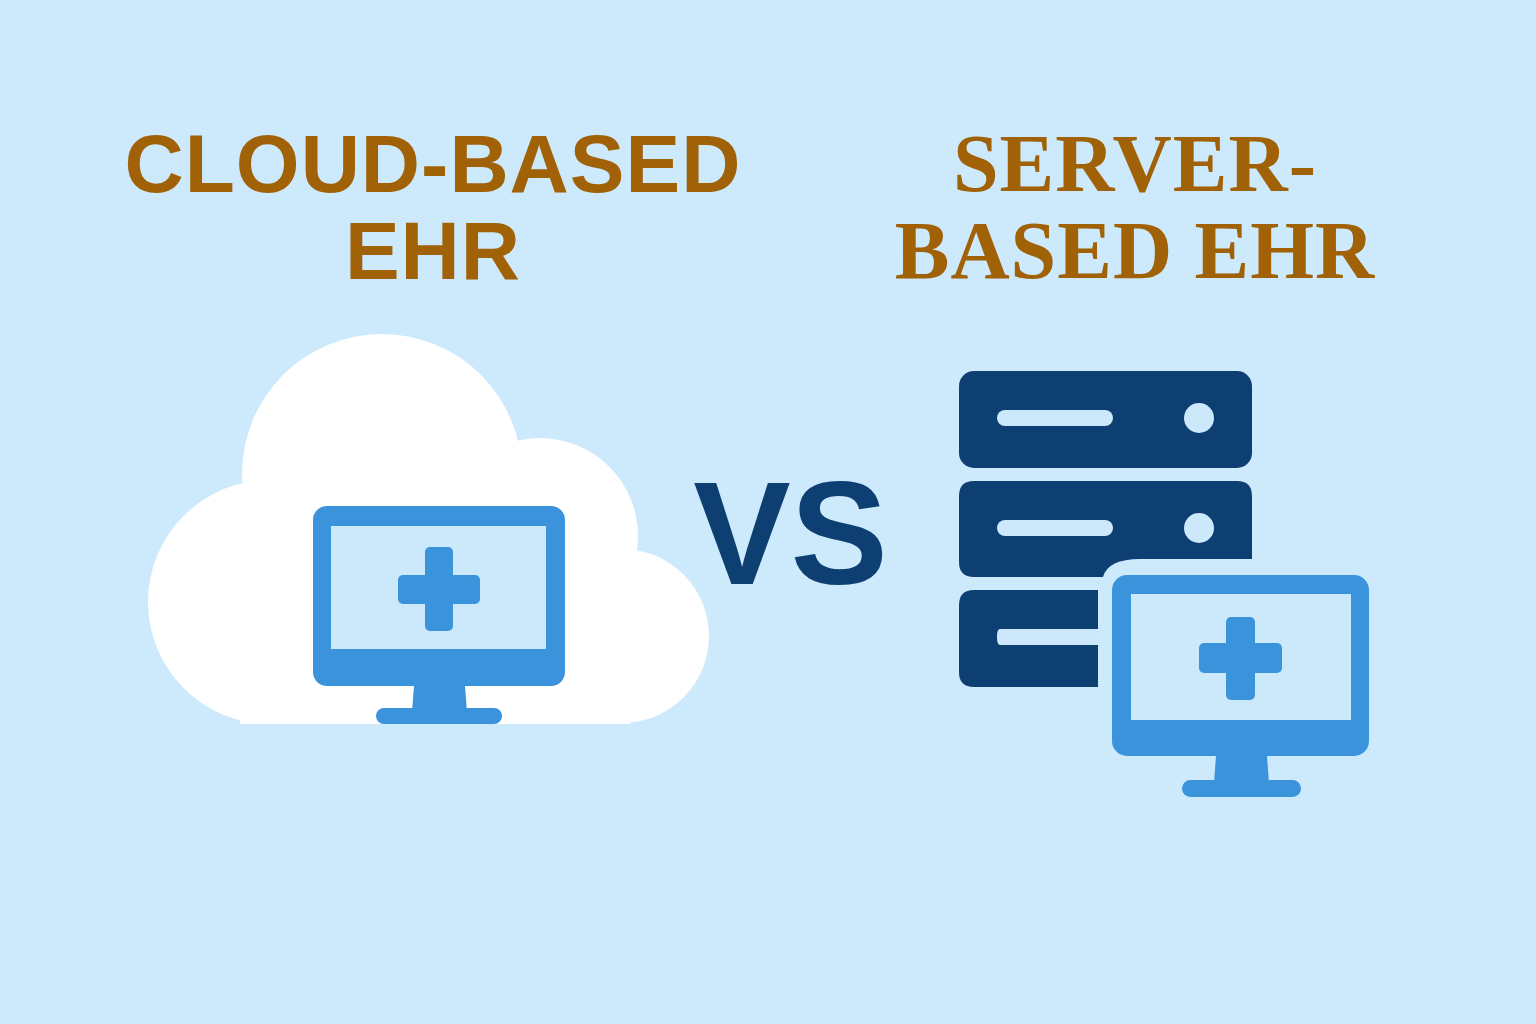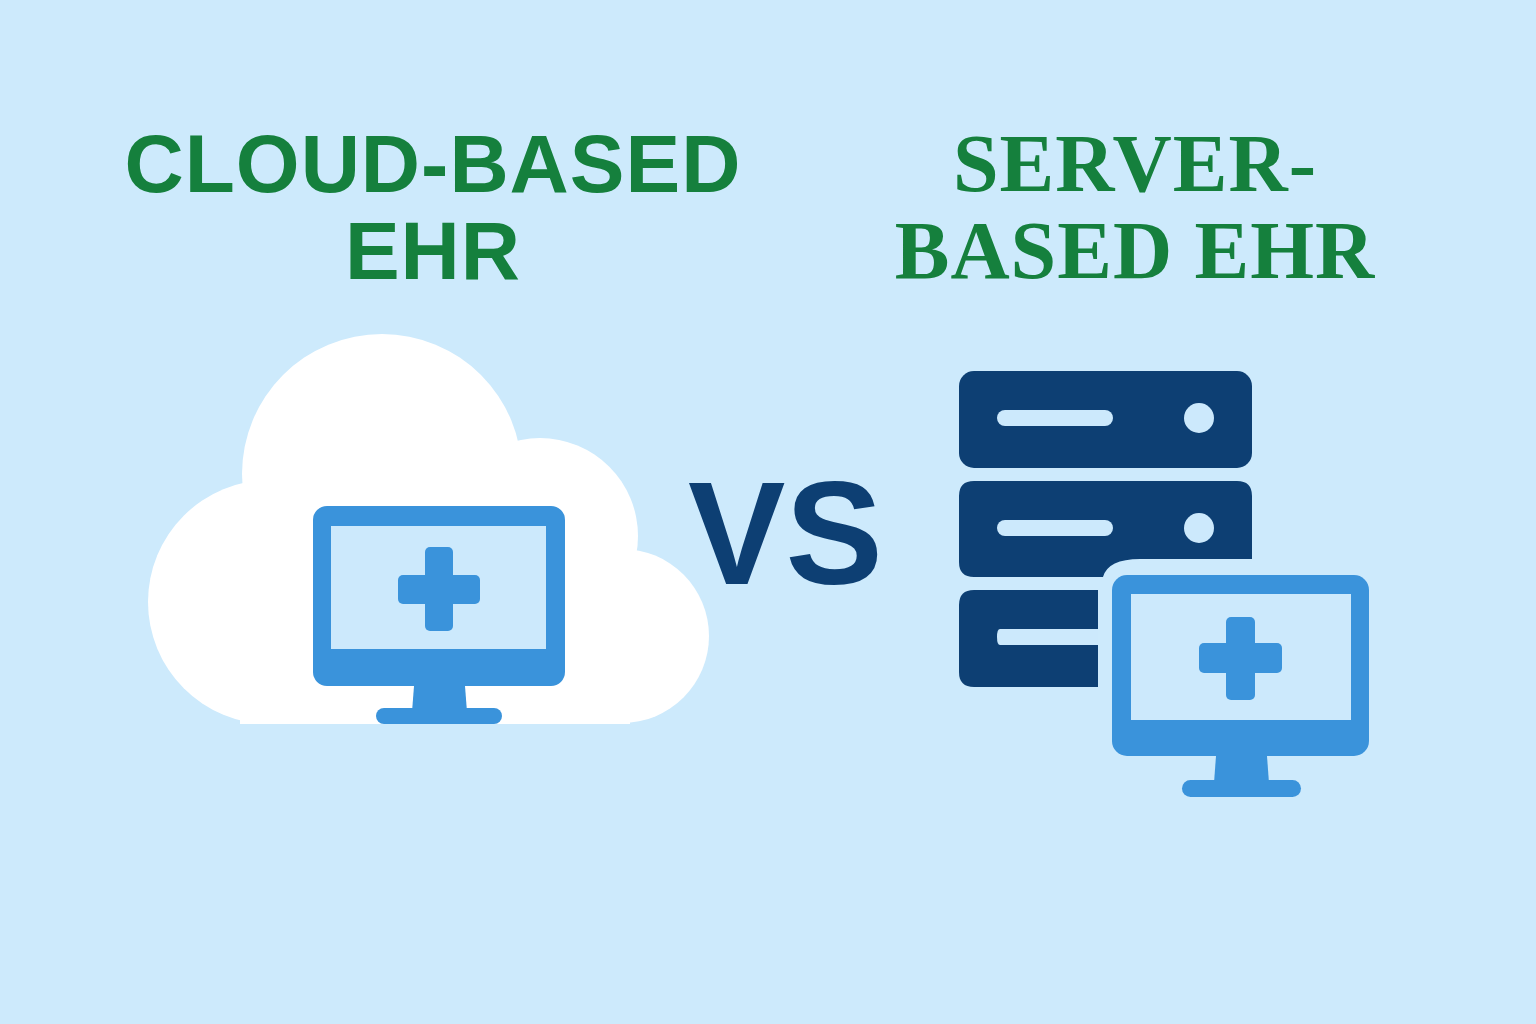--- a/index.html
+++ b/index.html
@@ -1,20 +1,20 @@
 <!DOCTYPE html>
 <html><head>
 <meta charset="utf-8">
 <style>
   html, body { margin:0; padding:0; }
   body { width:1536px; height:1024px; background:#cdeafc; position:relative; overflow:hidden; font-family:"Liberation Sans", sans-serif; }
-  .title { position:absolute; color:#15803d; font-weight:bold; text-align:center; font-size:82px; line-height:87px; letter-spacing:1px; }
+  .title { position:absolute; color:#a16207; font-weight:bold; text-align:center; font-size:82px; line-height:87px; letter-spacing:1px; }
   #title-left { left:100px; width:666px; top:120px; }
   #title-right { left:870px; width:530px; top:120px;font-family:Liberation Serif, serif; }
-  #vs { position:absolute; left:688px; top:454px; width:200px; text-align:left; color:#0d3f73; font-weight:bold; font-size:146px; line-height:160px; }
+  #vs { position:absolute; left:688px; top:454px; width:200px; text-align:right; color:#0d3f73; font-weight:bold; font-size:146px; line-height:160px; }
   svg { position:absolute; left:0; top:0; }
 </style>
 </head>
 <body>
 
 <div id="title-left" class="title">CLOUD-BASED EHR</div>
 <div id="title-right" class="title">SERVER-BASED EHR</div>
 <div id="vs">VS</div>
 
 <svg width="1536" height="1024" viewBox="0 0 1536 1024">

